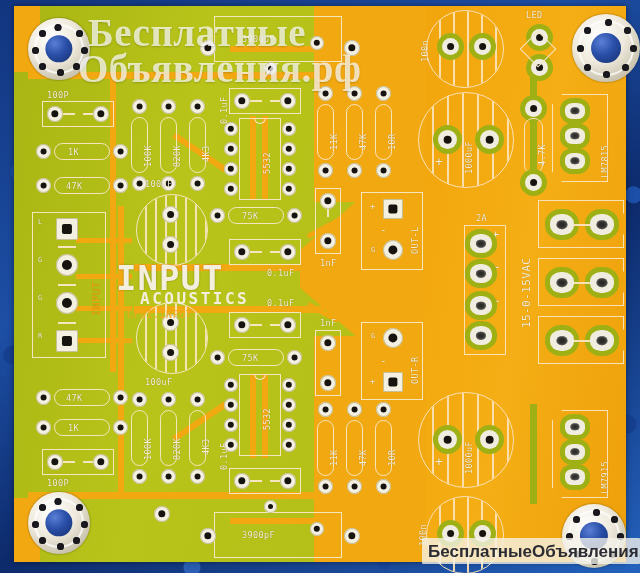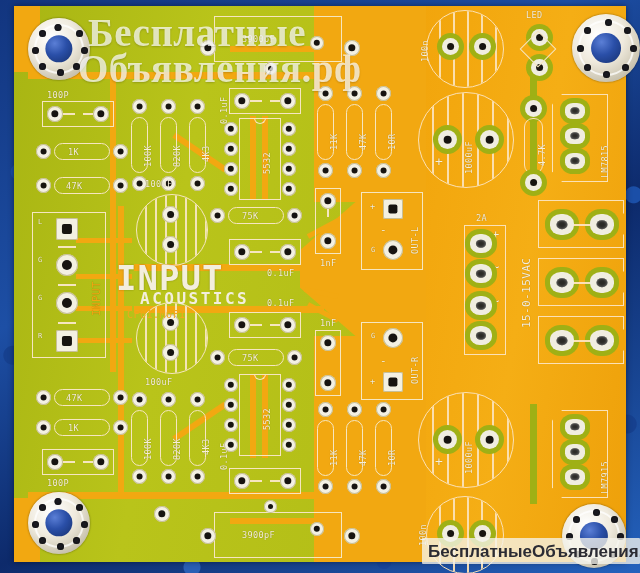--- a/index.html
+++ b/index.html
@@ -576,21 +576,21 @@
     <div class="silk" style="left:44px;top:240px;width:18px;height:0;border-width:0 0 2px 0;"></div>
     <div class="silk" style="left:44px;top:278px;width:18px;height:0;border-width:0 0 2px 0;"></div>
     <div class="silk" style="left:44px;top:316px;width:18px;height:0;border-width:0 0 2px 0;"></div>
 
     <div style="position:absolute;left:102px;top:252px;font-family:'DejaVu Sans Mono',monospace;
                 font-size:34px;font-weight:700;color:#f3eedd;letter-spacing:1px;
                 text-shadow:0 0 2px rgba(0,0,0,.3);">INPUT</div>
     <div style="position:absolute;left:126px;top:283px;font-family:'DejaVu Sans Mono',monospace;
                 font-size:16px;font-weight:700;color:#f3eedd;letter-spacing:2.5px;">ACOUSTICS</div>
     <div style="position:absolute;left:113px;top:303px;font-family:'DejaVu Sans Mono',monospace;
-                font-size:10px;color:#f3a61c;letter-spacing:.5px;">CF01.MOFI</div>
+                font-size:10px;color:#f3a61c;letter-spacing:.5px;">CF01.INPUT</div>
 
     <div class="txt rot90" style="left:406px;top:56px;">100n</div>
     <div class="elec" style="left:412px;top:4px;width:78px;height:78px;border-color:#fbe1b6;">
       <div class="hatch" style="background:repeating-linear-gradient(90deg,transparent 0 12px,#fbe1b6 12px 14px);"></div>
     </div>
     <div class="pad relief" style="left:428px;top:32px;width:17px;height:17px;">
         <i></i>
       </div>
     <div class="pad relief" style="left:460px;top:32px;width:17px;height:17px;">
         <i></i>

